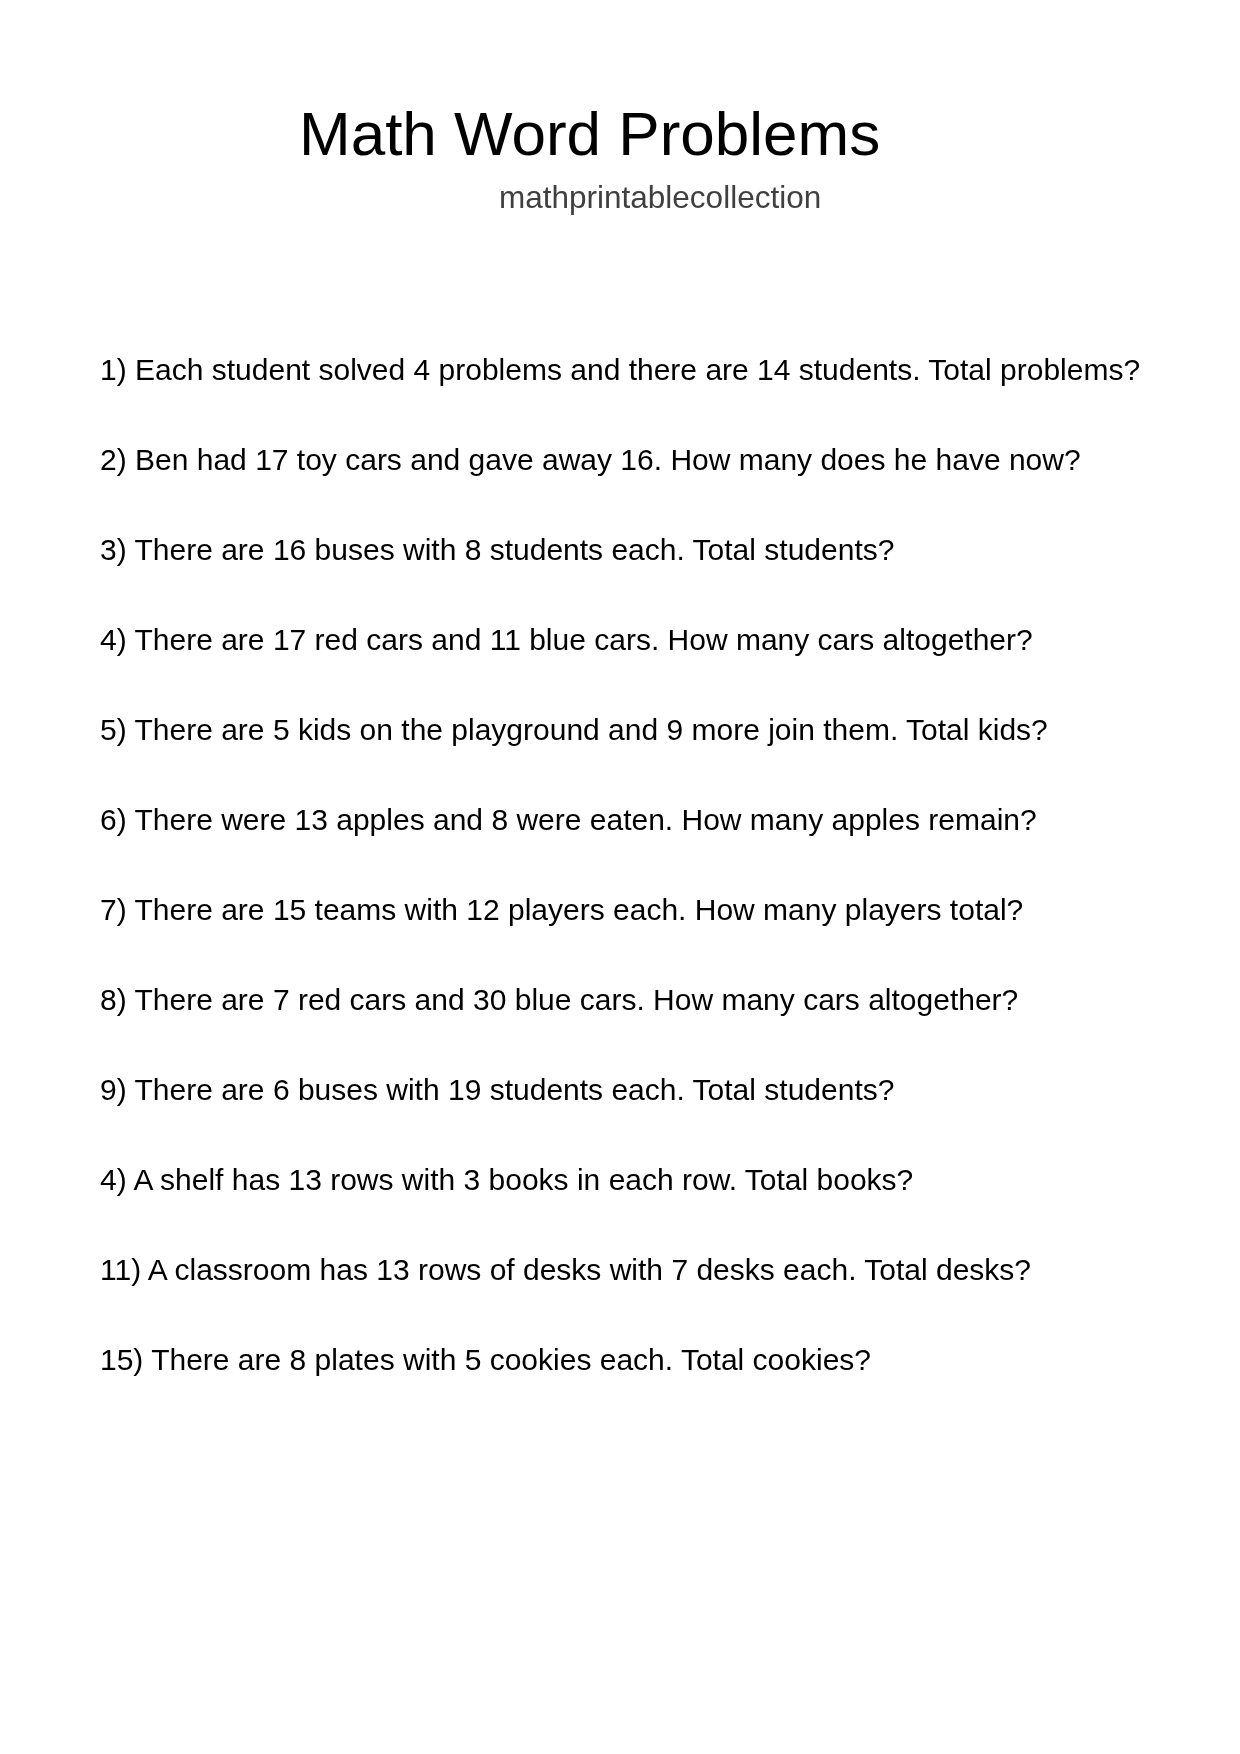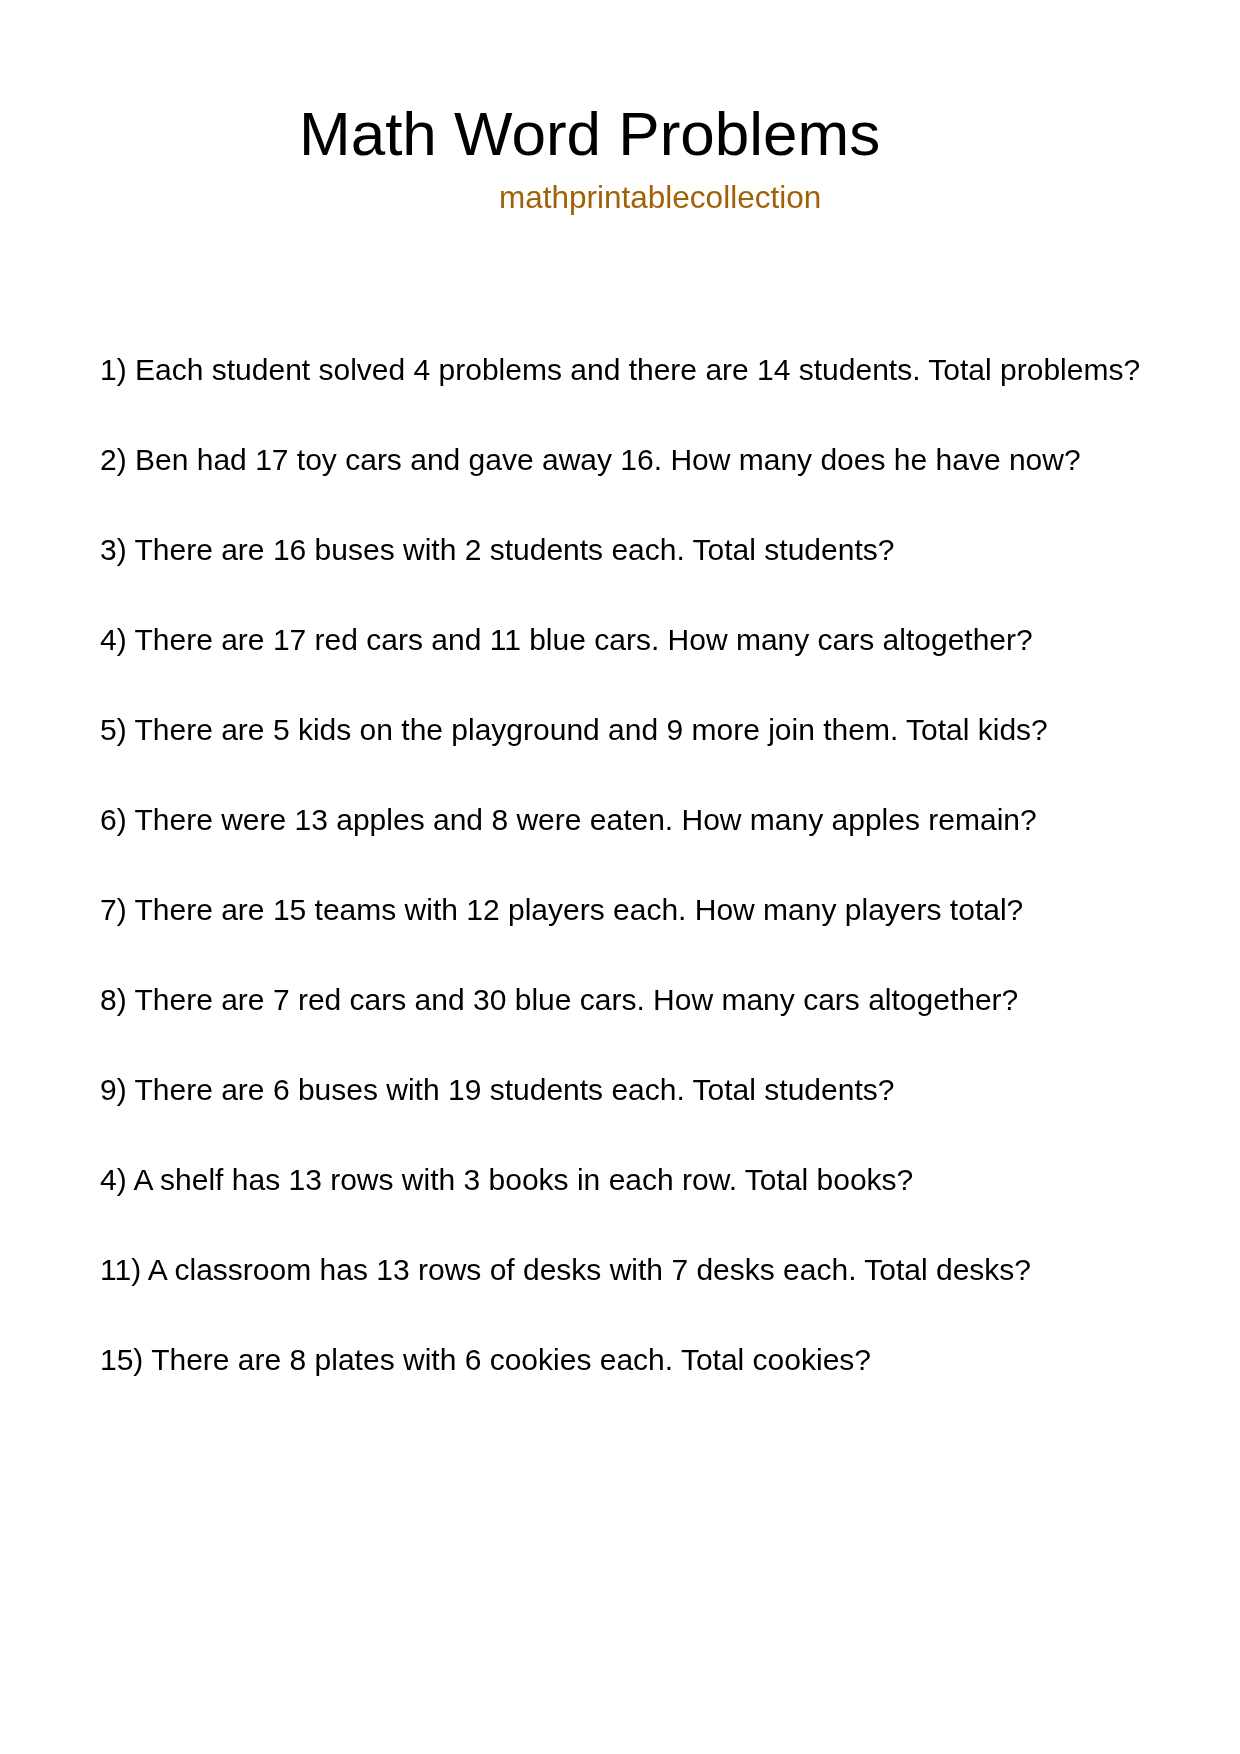--- a/index.html
+++ b/index.html
@@ -35,21 +35,21 @@
       color: #000000;
     }
     .subtitle {
       position: absolute;
       left: 499px;
       top: 179px;
       font-size: 31.5px;
       line-height: 36px;
       margin: 0;
       white-space: nowrap;
-      color: #a16207;
+      color: #404040;
     }
     .problems {
       position: absolute;
       left: 100px;
       top: 352px;
       margin: 0;
       padding: 0;
       list-style: none;
       width: 1240px;
     }
@@ -64,24 +64,24 @@
 </head>
 <body>
 
 <div class="page">
   <h1 class="title">Math Word Problems</h1>
   <div class="subtitle">mathprintablecollection</div>
 
   <ol class="problems">
     <li class="problem"><span>1)</span> <span>Each student solved 4 problems and there are 14 students. Total problems?</span></li>
     <li class="problem"><span>2)</span> <span>Ben had 17 toy cars and gave away 16. How many does he have now?</span></li>
-    <li class="problem"><span>3)</span> <span>There are 16 buses with 2 students each. Total students?</span></li>
+    <li class="problem"><span>3)</span> <span>There are 16 buses with 8 students each. Total students?</span></li>
     <li class="problem"><span>4)</span> <span>There are 17 red cars and 11 blue cars. How many cars altogether?</span></li>
     <li class="problem"><span>5)</span> <span>There are 5 kids on the playground and 9 more join them. Total kids?</span></li>
     <li class="problem"><span>6)</span> <span>There were 13 apples and 8 were eaten. How many apples remain?</span></li>
     <li class="problem"><span>7)</span> <span>There are 15 teams with 12 players each. How many players total?</span></li>
     <li class="problem"><span>8)</span> <span>There are 7 red cars and 30 blue cars. How many cars altogether?</span></li>
     <li class="problem"><span>9)</span> <span>There are 6 buses with 19 students each. Total students?</span></li>
     <li class="problem"><span>4)</span> <span>A shelf has 13 rows with 3 books in each row. Total books?</span></li>
     <li class="problem"><span>11)</span> <span>A classroom has 13 rows of desks with 7 desks each. Total desks?</span></li>
-    <li class="problem"><span>15)</span> <span>There are 8 plates with 6 cookies each. Total cookies?</span></li>
+    <li class="problem"><span>15)</span> <span>There are 8 plates with 5 cookies each. Total cookies?</span></li>
   </ol>
 </div>
 
 </body></html>

